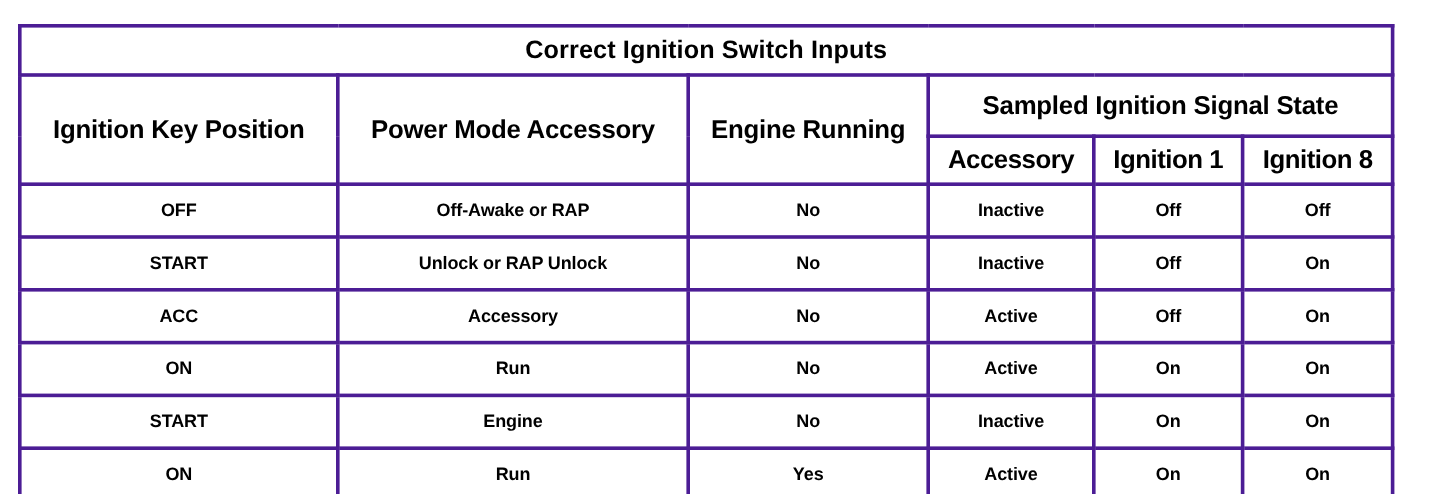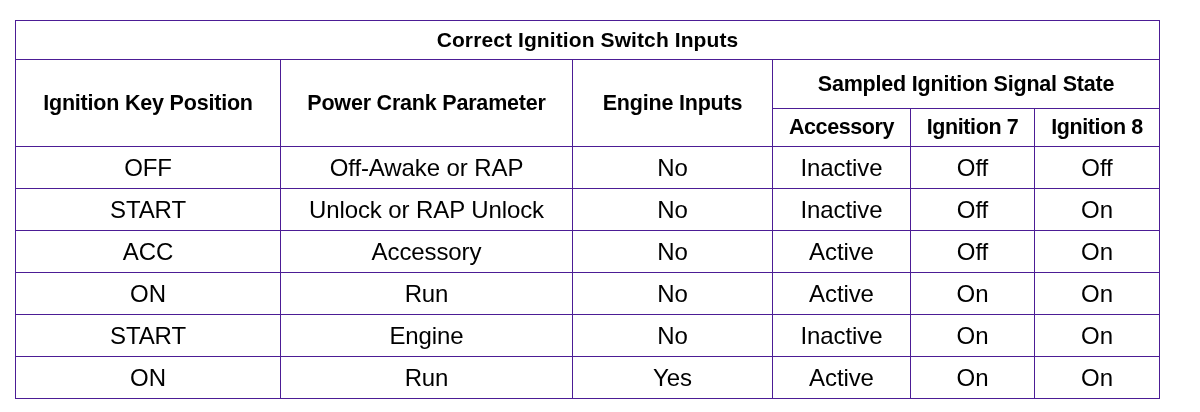--- a/index.html
+++ b/index.html
@@ -26,21 +26,21 @@
   table.ignition-table {
     border-collapse: collapse;
     table-layout: fixed;
     width: 1144px;
     height: 376px;
     background: #ffffff;
   }
 
   table.ignition-table td,
   table.ignition-table th {
-    border: 1px solid #4c1d95;
+    border: 3px solid #4c1d95;
     text-align: center;
     vertical-align: middle;
     padding: 0 2px;
     background: #ffffff;
   }
 
   
   .title-cell {
     font-weight: bold;
     font-size: 21px;
@@ -63,22 +63,22 @@
   }
   .hdr-sub {
     font-weight: bold;
     font-size: 21.5px;
     height: 37px;
     letter-spacing: -0.4px;
   }
 
   
   .data {
-    font-weight: normal;
-    font-size: 24px;
+    font-weight: bold;
+    font-size: 15px;
     height: 41px;
     letter-spacing: -0.1px;
   }
 
   
   col.c0 { width: 265px; }
   col.c1 { width: 292px; }
   col.c2 { width: 200px; }
   col.c3 { width: 138px; }
   col.c4 { width: 124px; }
@@ -97,28 +97,28 @@
         <col class="c4">
         <col class="c5">
     </colgroup>
     <tbody>
       <tr>
         <td class="title-cell" colspan="6">Correct Ignition Switch Inputs</td>
       </tr>
 
       <tr>
         <td class="hdr" rowspan="2">Ignition Key Position</td>
-        <td class="hdr" rowspan="2">Power Crank Parameter</td>
-        <td class="hdr" rowspan="2">Engine Inputs</td>
+        <td class="hdr" rowspan="2">Power Mode Accessory</td>
+        <td class="hdr" rowspan="2">Engine Running</td>
         <td class="hdr-group" colspan="3">Sampled Ignition Signal State</td>
       </tr>
 
       <tr>
         <td class="hdr-sub">Accessory</td>
-        <td class="hdr-sub">Ignition 7</td>
+        <td class="hdr-sub">Ignition 1</td>
         <td class="hdr-sub">Ignition 8</td>
       </tr>
 
       <tr>
         <td class="data">OFF</td>
         <td class="data">Off-Awake or RAP</td>
         <td class="data">No</td>
         <td class="data">Inactive</td>
         <td class="data">Off</td>
         <td class="data">Off</td>

